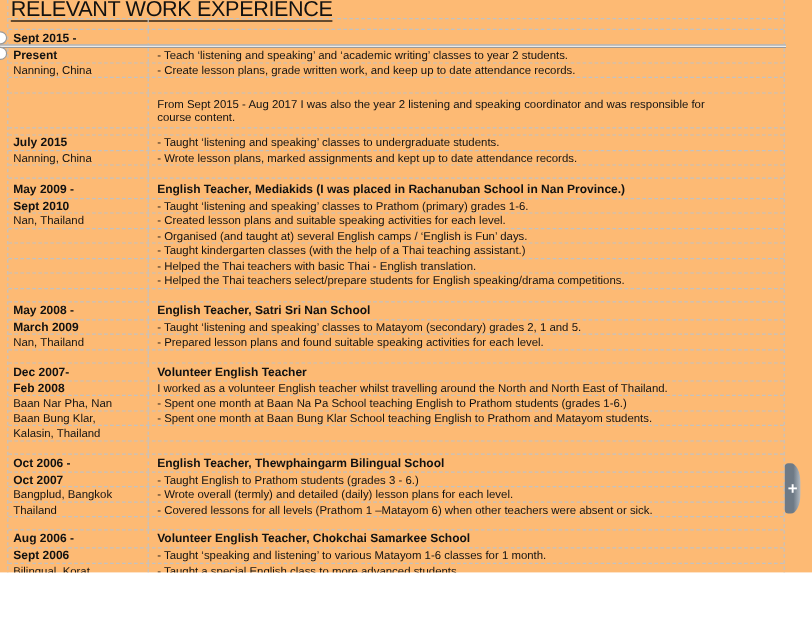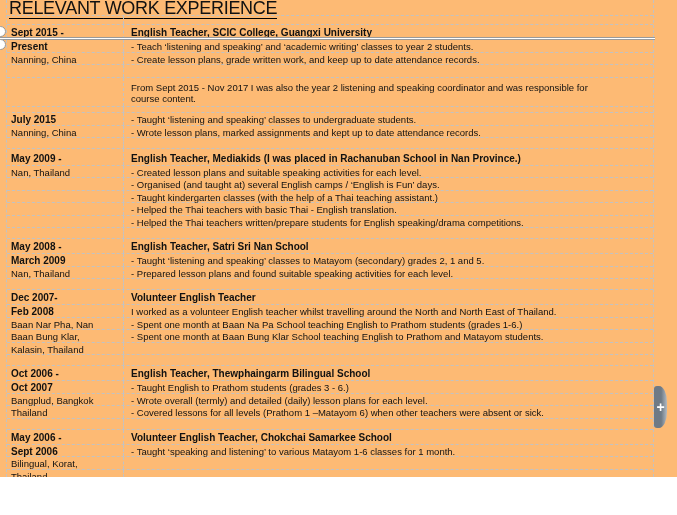--- a/index.html
+++ b/index.html
@@ -102,38 +102,37 @@
   <div class="tbl" id="tbl">
     <div class="row k-title">
       <span class="doc-title">RELEVANT WORK EXPERIENCE</span>
     </div>
   <div class="row k-spacer_top">
         <div class="cell left"></div>
         <div class="cell right"></div>
       </div>
       <div class="row k-header double-after">
         <div class="cell left b">Sept 2015 -</div>
-        <div class="cell right b">English Teacher, SCIC College, Guangxi University</div>
       </div>
       <div class="row k-line">
         <div class="cell left b">Present</div>
         <div class="cell right">- Teach ‘listening and speaking’ and ‘academic writing’ classes to year 2 students.</div>
       </div>
       <div class="row k-line">
         <div class="cell left">Nanning, China</div>
         <div class="cell right">- Create lesson plans, grade written work, and keep up to date attendance records.</div>
       </div>
       <div class="row k-empty">
         <div class="cell left"></div>
         <div class="cell right"></div>
       </div>
       <div class="row k-para">
         <div class="cell left"></div>
         <div class="cell right">
-          <div>From Sept 2015 - Nov 2017 I was also the year 2 listening and speaking coordinator and was responsible for</div>
+          <div>From Sept 2015 - Aug 2017 I was also the year 2 listening and speaking coordinator and was responsible for</div>
           <div>course content.</div>
         </div>
       </div>
       <div class="row k-gap_small">
         <div class="cell left"></div>
         <div class="cell right"></div>
       </div>
       <div class="row k-line">
         <div class="cell left b">July 2015</div>
         <div class="cell right">- Taught ‘listening and speaking’ classes to undergraduate students.</div>
@@ -144,38 +143,42 @@
       </div>
       <div class="row k-empty_mid">
         <div class="cell left"></div>
         <div class="cell right"></div>
       </div>
       <div class="row k-header_mid">
         <div class="cell left b">May 2009 -</div>
         <div class="cell right b">English Teacher, Mediakids (I was placed in Rachanuban School in Nan Province.)</div>
       </div>
       <div class="row k-line">
+        <div class="cell left b">Sept 2010</div>
+        <div class="cell right">- Taught ‘listening and speaking’ classes to Prathom (primary) grades 1-6.</div>
+      </div>
+      <div class="row k-line">
         <div class="cell left">Nan, Thailand</div>
         <div class="cell right">- Created lesson plans and suitable speaking activities for each level.</div>
       </div>
       <div class="row k-line">
         <div class="cell left"></div>
         <div class="cell right">- Organised (and taught at) several English camps / ‘English is Fun’ days.</div>
       </div>
       <div class="row k-line">
         <div class="cell left"></div>
         <div class="cell right">- Taught kindergarten classes (with the help of a Thai teaching assistant.)</div>
       </div>
       <div class="row k-line">
         <div class="cell left"></div>
         <div class="cell right">- Helped the Thai teachers with basic Thai - English translation.</div>
       </div>
       <div class="row k-line">
         <div class="cell left"></div>
-        <div class="cell right">- Helped the Thai teachers written/prepare students for English speaking/drama competitions.</div>
+        <div class="cell right">- Helped the Thai teachers select/prepare students for English speaking/drama competitions.</div>
       </div>
       <div class="row k-empty_mid">
         <div class="cell left"></div>
         <div class="cell right"></div>
       </div>
       <div class="row k-header">
         <div class="cell left b">May 2008 -</div>
         <div class="cell right b">English Teacher, Satri Sri Nan School</div>
       </div>
       <div class="row k-line">
@@ -228,29 +231,30 @@
       </div>
       <div class="row k-line">
         <div class="cell left">Thailand</div>
         <div class="cell right">- Covered lessons for all levels (Prathom 1 –Matayom 6) when other teachers were absent or sick.</div>
       </div>
       <div class="row k-empty_mid">
         <div class="cell left"></div>
         <div class="cell right"></div>
       </div>
       <div class="row k-header">
-        <div class="cell left b">May 2006 -</div>
+        <div class="cell left b">Aug 2006 -</div>
         <div class="cell right b">Volunteer English Teacher, Chokchai Samarkee School</div>
       </div>
       <div class="row k-line">
         <div class="cell left b">Sept 2006</div>
         <div class="cell right">- Taught ‘speaking and listening’ to various Matayom 1-6 classes for 1 month.</div>
       </div>
       <div class="row k-line">
         <div class="cell left">Bilingual, Korat,</div>
+        <div class="cell right">- Taught a special English class to more advanced students.</div>
       </div>
       <div class="row k-line">
         <div class="cell left">Thailand</div>
         <div class="cell right"></div>
       </div>
     </div>
 
   <div class="marker m1"></div>
   <div class="marker m2"></div>
 

